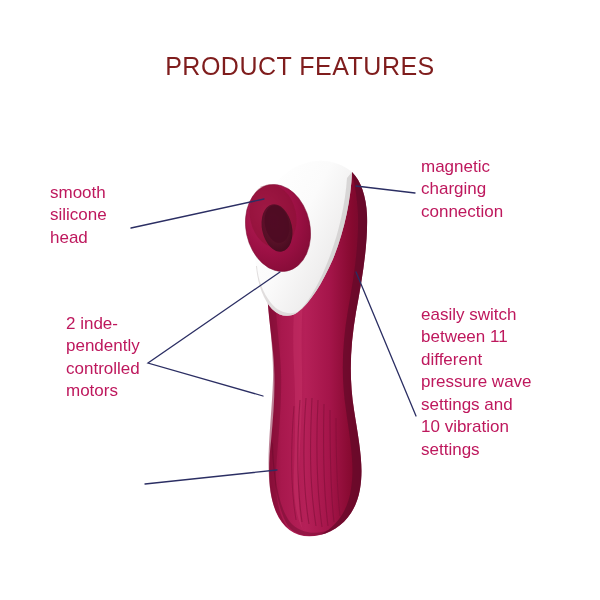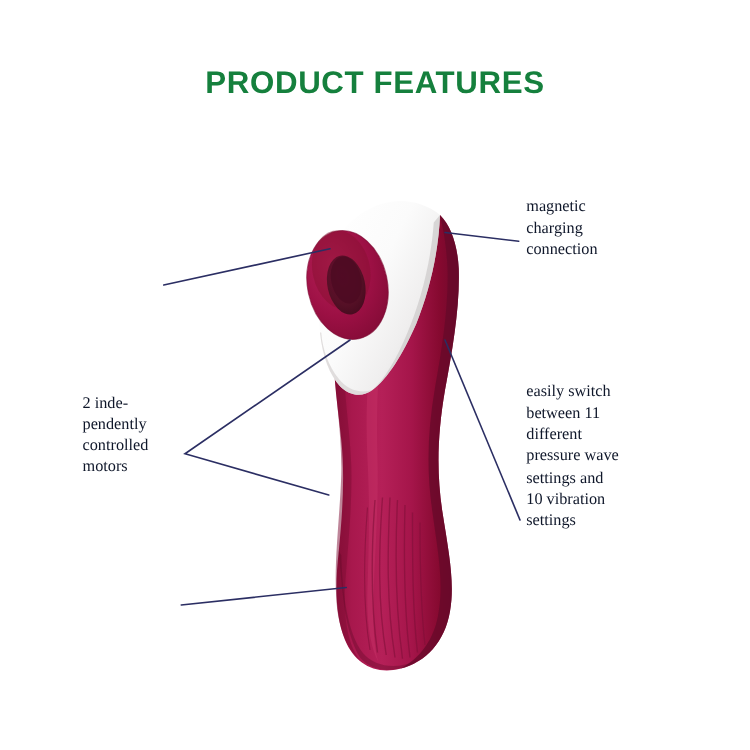--- a/index.html
+++ b/index.html
@@ -15,31 +15,31 @@
     overflow: hidden;
     font-family: "Liberation Sans", sans-serif;
   }
   #page-title {
     position: absolute;
     left: 0;
     top: 52px;
     width: 600px;
     text-align: center;
     font-size: 25px;
-    font-weight: bold;
+    font-weight: normal;
     letter-spacing: 0.5px;
-    color: #15803d;
+    color: #7f1d1d;
     font-family: "Liberation Sans", sans-serif;
   }
   .callout {
     position: absolute;
-    color: #0f172a;
-    font-size: 13px;
+    color: #be185d;
+    font-size: 17px;
     line-height: 1.32;
-    font-family: Liberation Serif, serif;
+    font-family: Liberation Sans, sans-serif;
     white-space: pre-line;
   }
   .callout.left  { text-align: left; }
   .callout.right { text-align: left; }
 
   #cl-head        { left: 50px;  top: 182px; width: 160px; }
   #cl-motors      { left: 50px;  top: 313px; width: 160px; margin-left: 16px; }
   #cl-ergonomic   { left: 50px;  top: 443px; width: 175px; }
   #cl-magnetic    { left: 421px; top: 156px; width: 170px; }
   #cl-settings    { left: 421px; top: 304px; width: 175px; }
@@ -218,20 +218,23 @@
       <path d="M 356 186 L 415 193"></path>
 
       <path d="M 280 272 L 148 363 L 263 396"></path>
 
       <path d="M 145 484 L 277 470"></path>
 
       <path d="M 356 272 L 416 416"></path>
     </g>
   </svg>
 
+  <div class="callout left" id="cl-head">smooth
+silicone
+head</div>
 
   <div class="callout left" id="cl-motors">2 inde-
 pendently
 controlled
 motors</div>
 
 
   <div class="callout right" id="cl-magnetic">magnetic
 charging
 connection</div>

